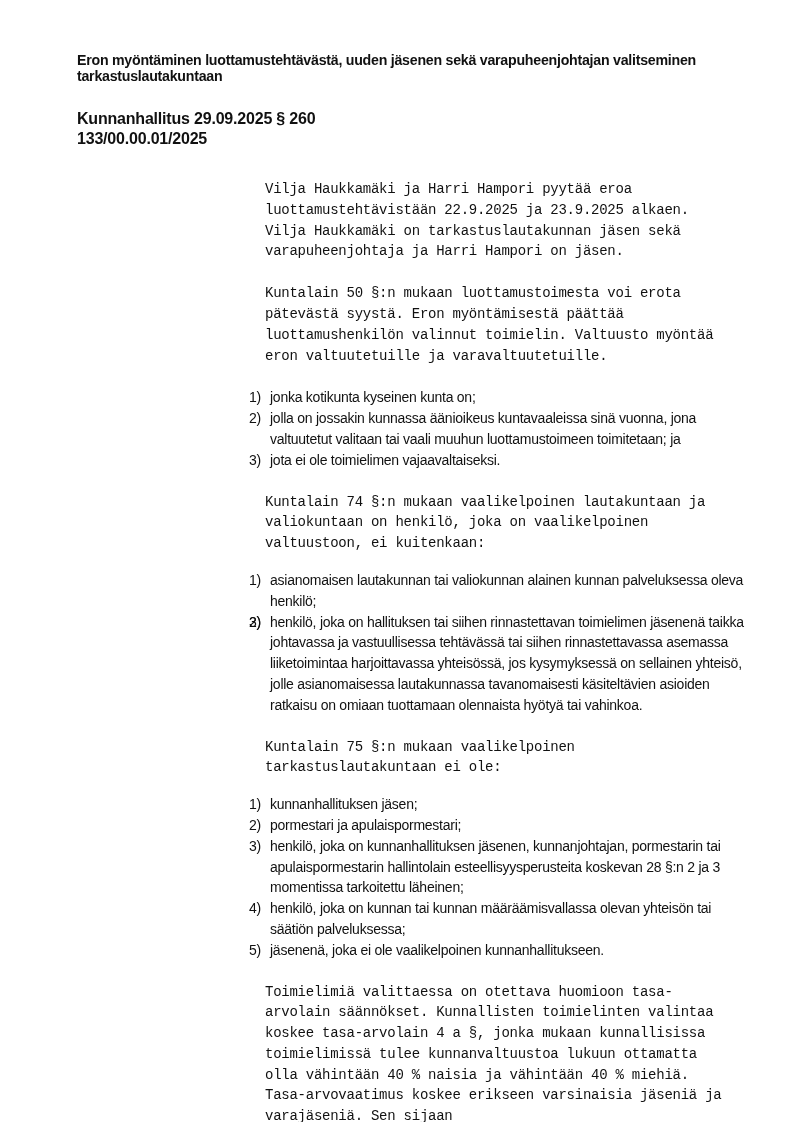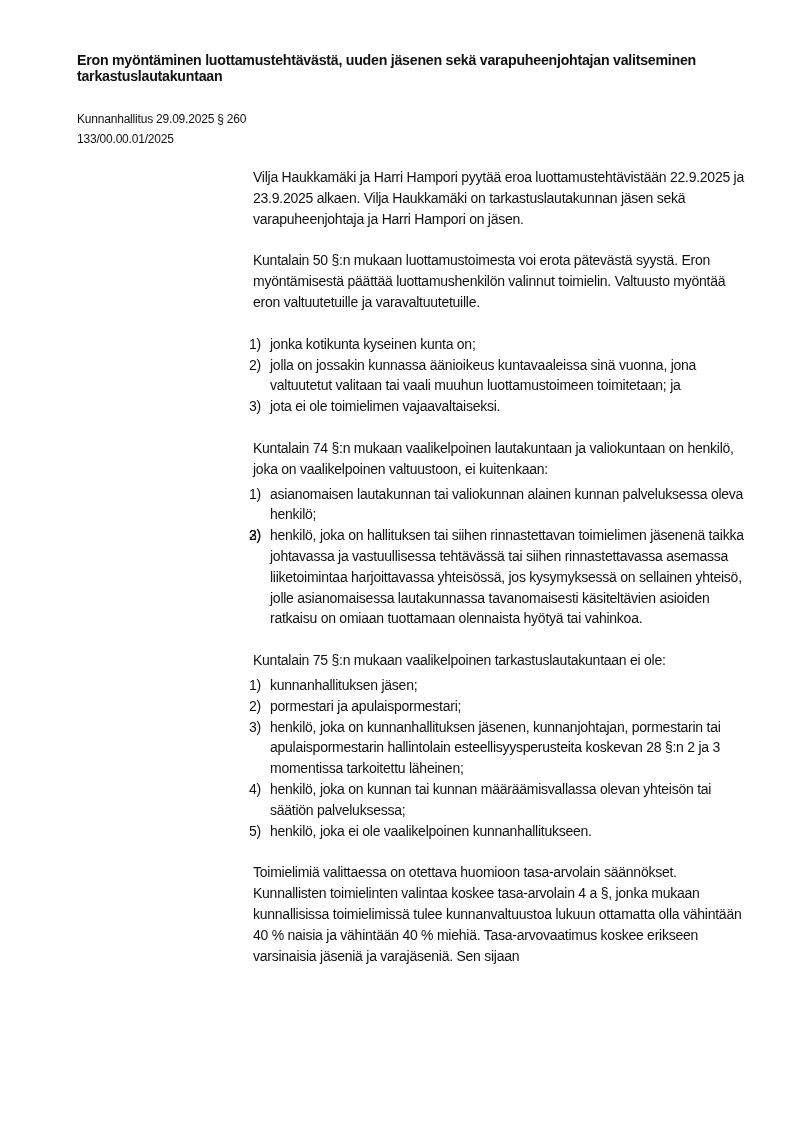--- a/index.html
+++ b/index.html
@@ -7,28 +7,28 @@
       width: 794px; height: 1122px; position: relative; overflow: hidden;
       font-family: "Liberation Sans", sans-serif; color: #111111;
     }
     .title {
       position: absolute; left: 77px; top: 52px; width: 680px;
       font-weight: bold; font-size: 14.2px; line-height: 16px; letter-spacing: -0.25px;
       margin: 0;
     }
     .meta {
       position: absolute; left: 77px; top: 109px;
-      font-size: 12px; line-height: 20px; letter-spacing: -0.2px;
+      font-size: 16px; line-height: 20px; letter-spacing: -0.2px; font-weight: bold;
     }
     .body {
       position: absolute; left: 249px; top: 163px; width: 500px;
       font-size: 14px; line-height: 20.8px; letter-spacing: -0.25px;
     }
     .para { margin: 0 0 21px 0; }
-    .para p { margin: 4px; }
+    .para p { margin: 16px; font-family: Liberation Mono, monospace; }
     ol.items { list-style: none; margin: 0; padding: 0; }
     ol.items li { position: relative; padding-left: 21px; }
     ol.items li .num { position: absolute; left: 0; top: 0; }
     .shift-left { margin-left: -6px; }
   </style>
 </head>
 <body>
 
 <h1 class="title">Eron myöntäminen  luottamustehtävästä, uuden jäsenen sekä varapuheenjohtajan valitseminen tarkastuslautakuntaan</h1>
 
@@ -63,20 +63,20 @@
     </ol>
   </div>
 
   <div class="para">
     <p>Kuntalain 75 §:n mukaan vaalikelpoinen tarkastuslautakuntaan ei ole:</p>
     <ol class="items shift-left">
       <li><span class="num">1)</span><span>kunnanhallituksen jäsen;</span></li>
       <li><span class="num">2)</span><span>pormestari ja apulaispormestari;</span></li>
       <li><span class="num">3)</span><span>henkilö, joka on kunnanhallituksen jäsenen, kunnanjohtajan, pormestarin tai apulaispormestarin hallintolain esteellisyysperusteita koskevan 28 §:n 2 ja 3 momentissa tarkoitettu läheinen;</span></li>
       <li><span class="num">4)</span><span>henkilö, joka on kunnan tai kunnan määräämisvallassa olevan yhteisön tai säätiön palveluksessa;</span></li>
-      <li><span class="num">5)</span><span>henkilö, joka ei ole vaalikelpoinen kunnanhallitukseen.</span></li>
+      <li><span class="num">5)</span><span>jäsenenä, joka ei ole vaalikelpoinen kunnanhallitukseen.</span></li>
     </ol>
   </div>
 
   <div class="para">
     <p>Toimielimiä valittaessa on otettava huomioon  tasa-arvolain säännökset. Kunnallisten toimielinten valintaa koskee tasa-arvolain 4 a §, jonka mukaan kunnallisissa toimielimissä tulee kunnanvaltuustoa lukuun ottamatta  olla vähintään 40 % naisia ja vähintään 40 % miehiä. Tasa-arvovaatimus koskee erikseen varsinaisia jäseniä ja varajäseniä. Sen sijaan</p>
   </div>
 </div>
 
 </body></html>

